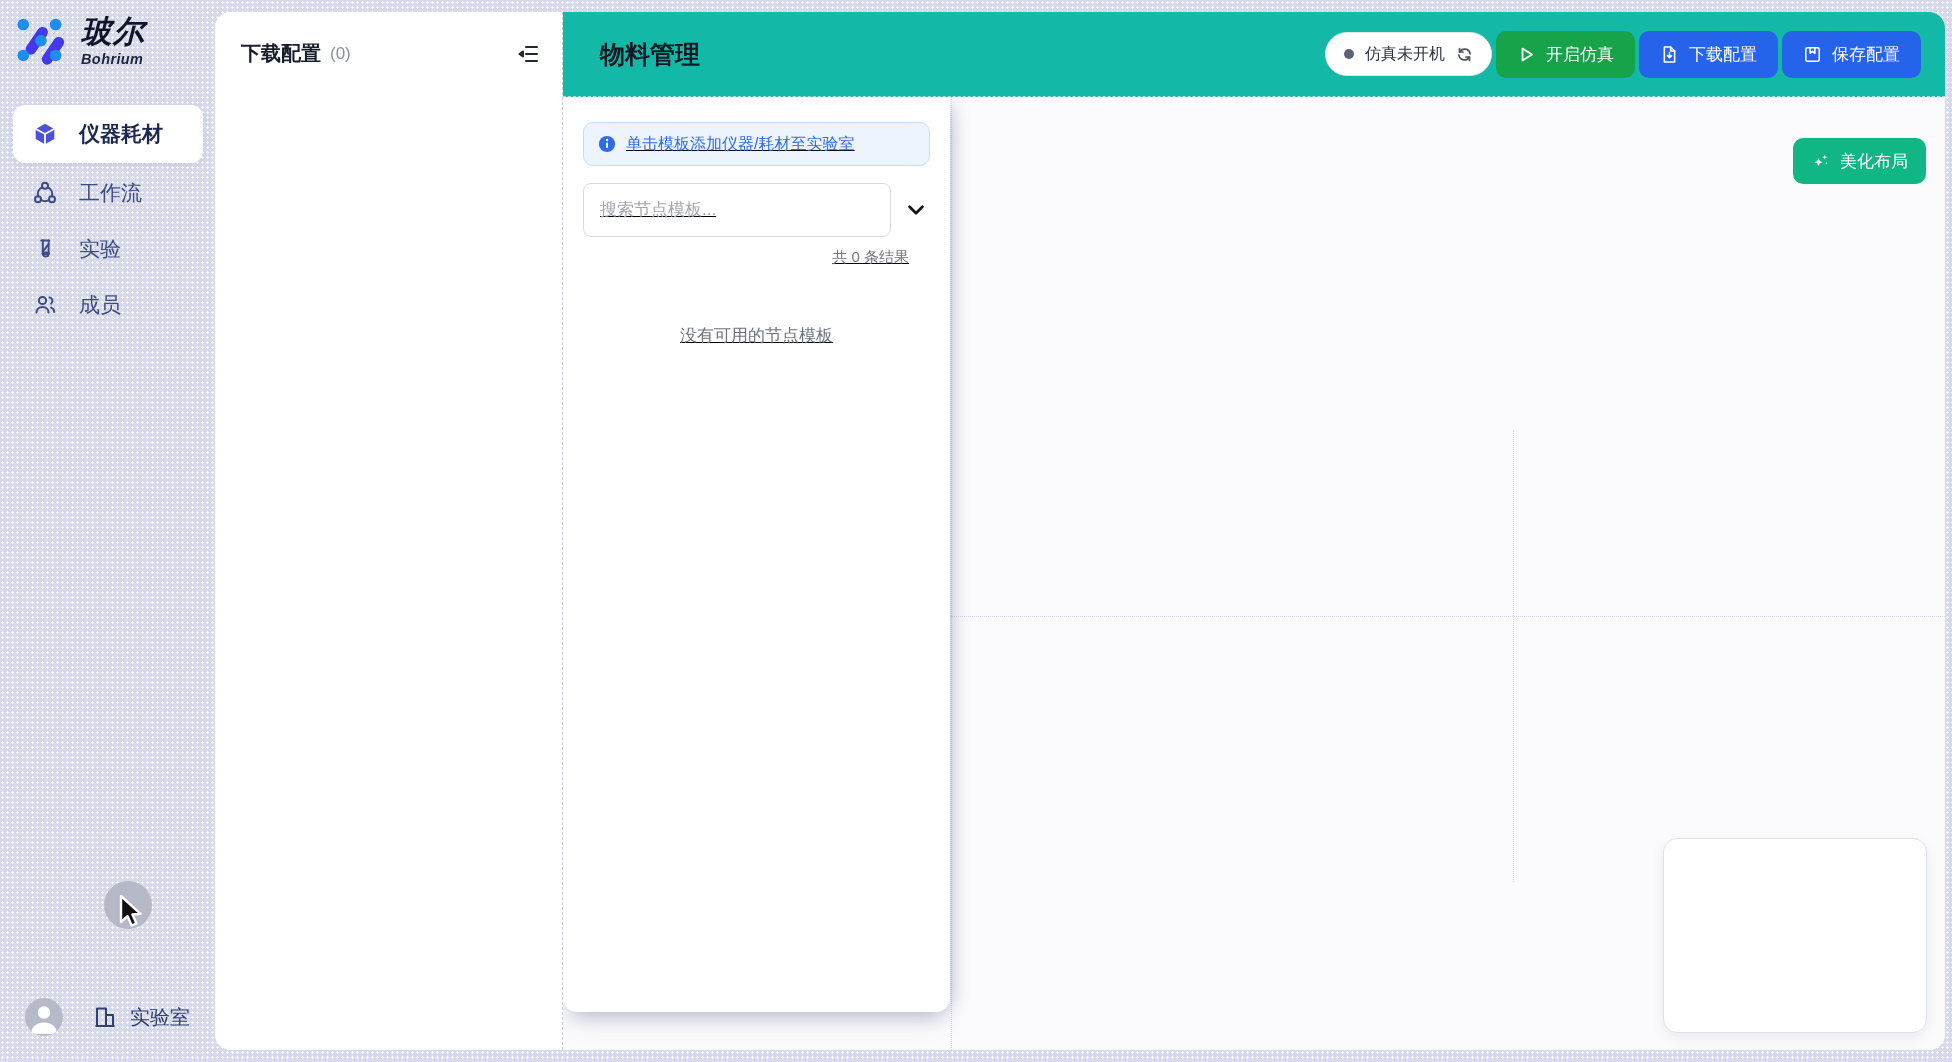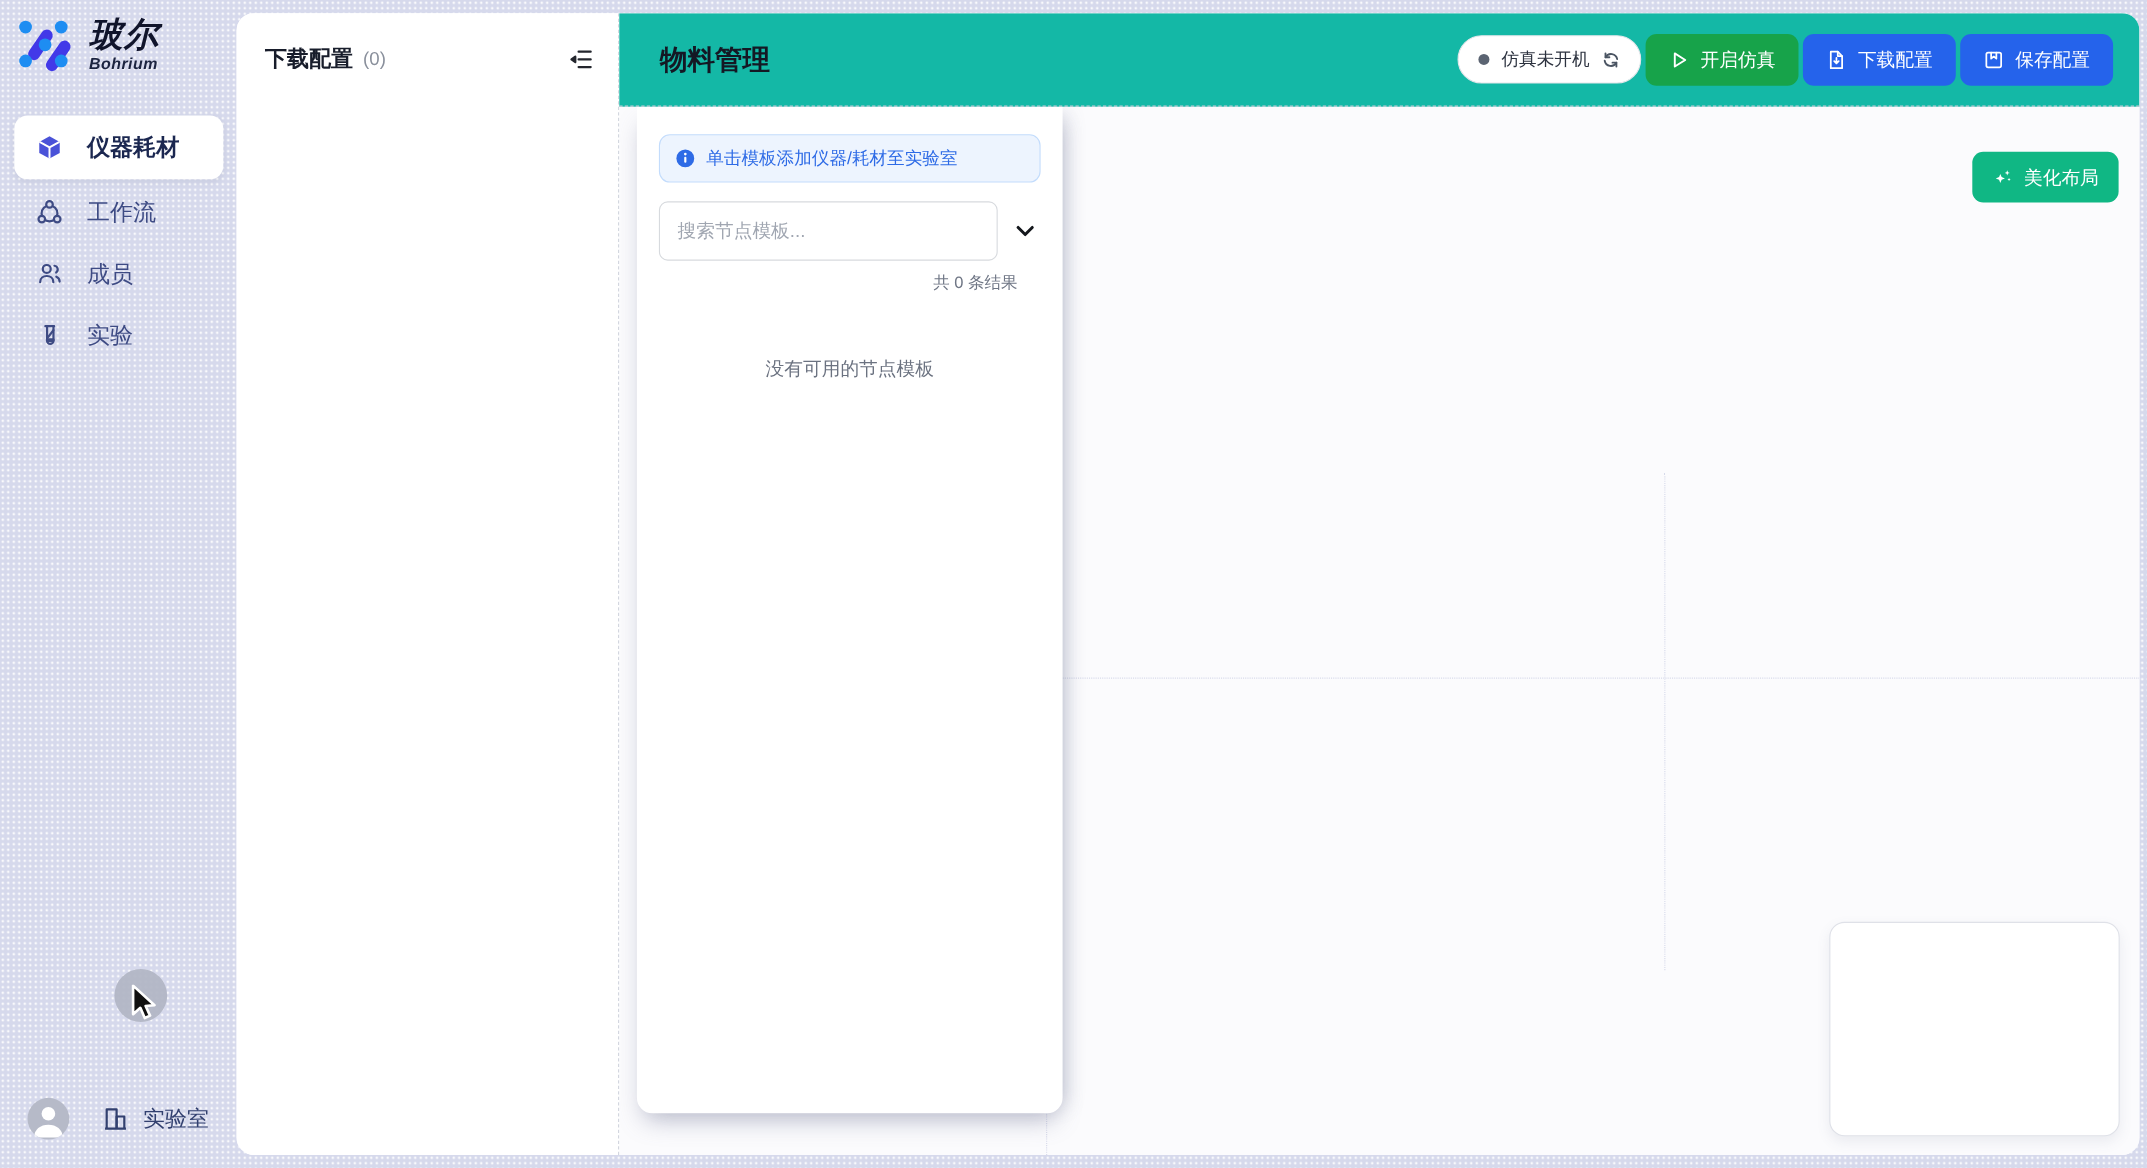--- a/index.html
+++ b/index.html
@@ -88,24 +88,25 @@
     position:absolute; top:21px; right:19px; height:46px; padding:0 18px;
     display:flex; align-items:center; gap:9px; background:#10b784; color:#fff;
     border:none; border-radius:10px; font-size:17px; font-weight:500; cursor:pointer; font-family:inherit;
     z-index:5;
     margin-top:20px;
   }
   .beautify-btn svg { width:20px; height:20px; }
 
   
   .palette {
-    position:absolute; left:16px; top:0; width:387px; height:915px; background:#fff;
+    position:absolute; left:0; top:0; width:387px; height:915px; background:#fff;
     border-radius:0 0 14px 14px; z-index:4;
     box-shadow:10px 0 18px -8px rgba(100,105,140,.30), 0 12px 22px -6px rgba(100,105,140,.40);
     padding:25px 20px 0 20px;
+    text-decoration:underline;
   }
   .banner {
     display:flex; align-items:center; gap:10px; height:44px; padding:0 14px;
     background:#edf4fe; border:1px solid #c3dcfc; border-radius:10px;
   }
   .banner-icon { width:18px; height:18px; flex:0 0 18px; }
   .banner-text { font-size:16px; color:#2e6be6; white-space:nowrap; }
 
   .search-row { display:flex; align-items:center; margin-top:17px; }
   .search-input {
@@ -166,35 +167,35 @@
         <svg class="nav-icon" viewBox="0 0 24 24" fill="none" stroke="currentColor" stroke-width="2">
           <circle cx="12" cy="13" r="7.2"></circle>
           <circle cx="12" cy="4.8" r="3" fill="#d8dbec"></circle>
           <circle cx="5" cy="18.2" r="3" fill="#d8dbec"></circle>
           <circle cx="19" cy="18.2" r="3" fill="#d8dbec"></circle>
         </svg>
         <span class="nav-label">工作流</span>
       </div>
       <div class="nav-item">
         <svg class="nav-icon" viewBox="0 0 24 24" fill="none" stroke="currentColor" stroke-width="2" stroke-linecap="round">
+          <path d="M8.2 3.5h8"></path>
+          <path d="M9.8 3.5v13.2a2.9 2.9 0 0 0 5.8 0V3.5"></path>
+          <path d="M15.6 7.2 9.8 14.6"></path>
+          <path d="M10.3 16.2h4.8" stroke-width="3.4"></path>
+        </svg>
+        <span class="nav-label">实验</span>
+      </div>
+      <div class="nav-item">
+        <svg class="nav-icon" viewBox="0 0 24 24" fill="none" stroke="currentColor" stroke-width="2" stroke-linecap="round">
           <circle cx="9.5" cy="7.5" r="3.6"></circle>
           <path d="M3.5 19.5c0-3.4 2.7-5.6 6-5.6s6 2.2 6 5.6"></path>
           <path d="M16.5 4.6a3.4 3.4 0 0 1 1.6 6.1"></path>
           <path d="M18.2 14.6c1.9.8 3 2.4 3 4.4"></path>
         </svg>
         <span class="nav-label">成员</span>
-      </div>
-      <div class="nav-item">
-        <svg class="nav-icon" viewBox="0 0 24 24" fill="none" stroke="currentColor" stroke-width="2" stroke-linecap="round">
-          <path d="M8.2 3.5h8"></path>
-          <path d="M9.8 3.5v13.2a2.9 2.9 0 0 0 5.8 0V3.5"></path>
-          <path d="M15.6 7.2 9.8 14.6"></path>
-          <path d="M10.3 16.2h4.8" stroke-width="3.4"></path>
-        </svg>
-        <span class="nav-label">实验</span>
       </div>
     </nav>
 
     <div class="sidebar-footer">
       <div class="avatar">
         <svg viewBox="0 0 38 38">
           <circle cx="19" cy="14.5" r="6.2" fill="#ffffff"></circle>
           <path d="M6 36c0-7.2 5.8-11.5 13-11.5S32 28.8 32 36Z" fill="#ffffff"></path>
         </svg>
       </div>

